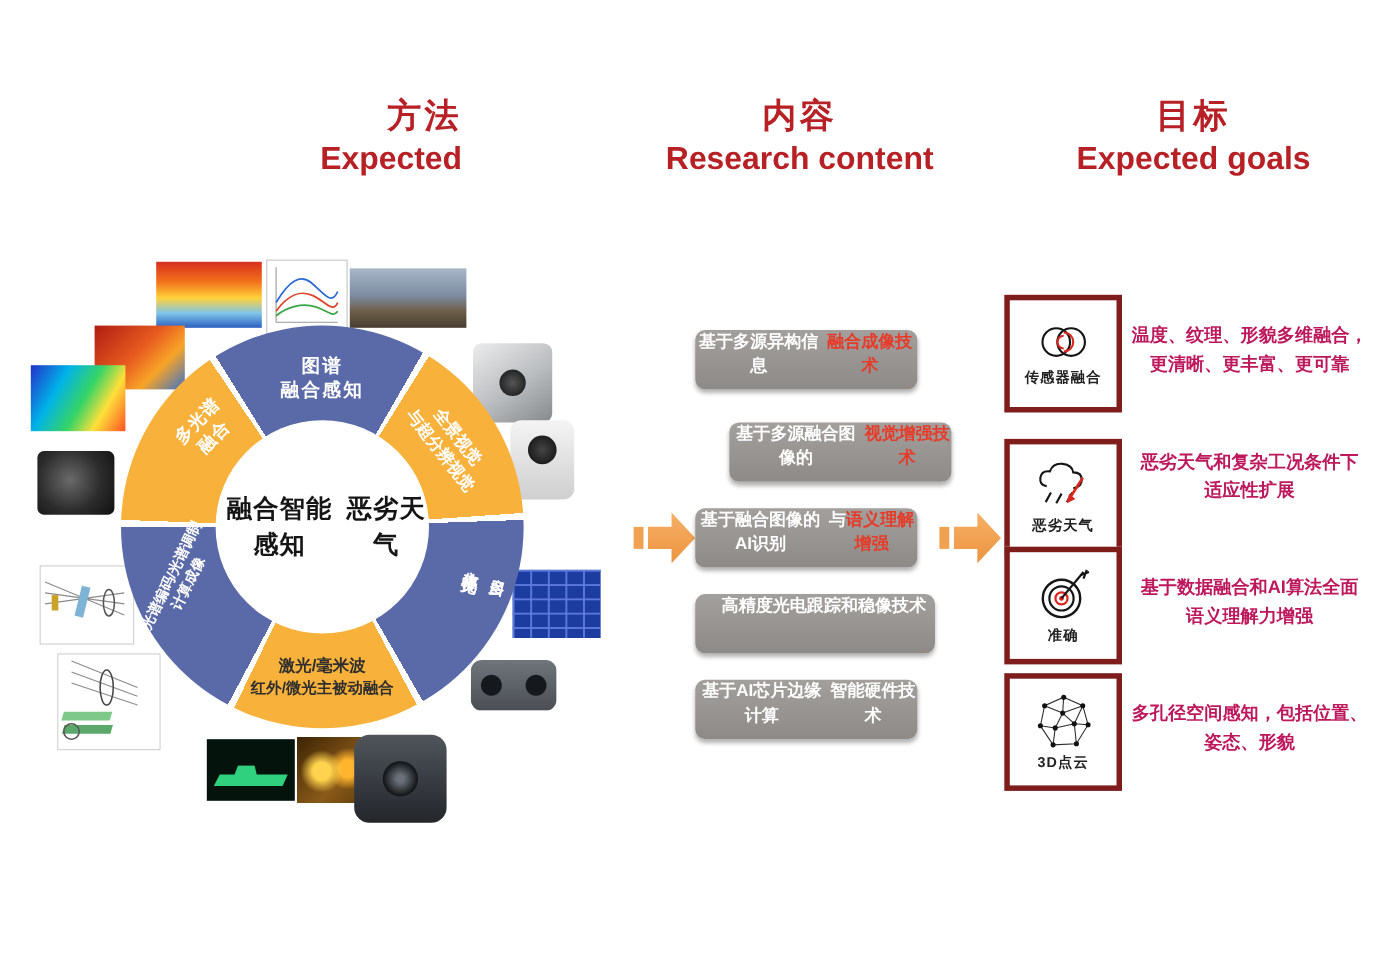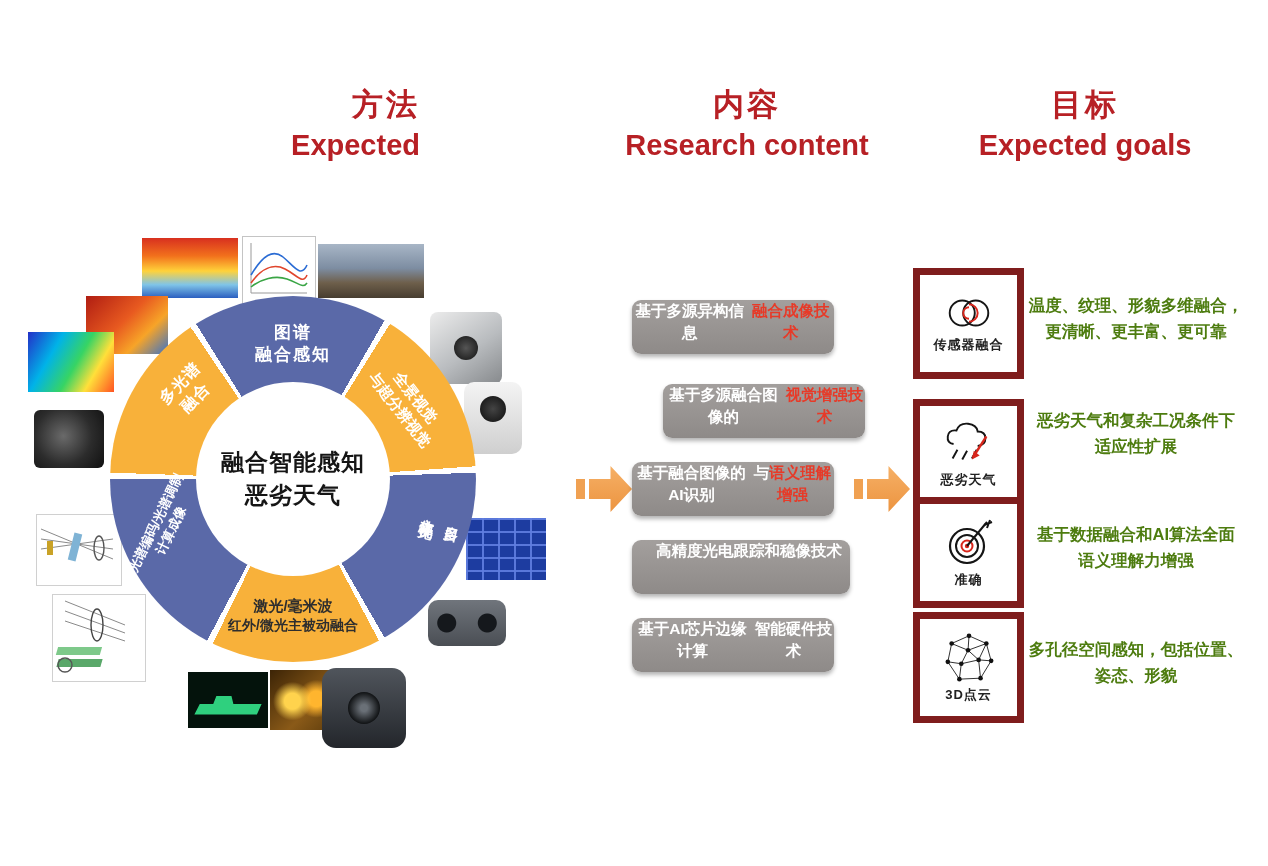--- a/index.html
+++ b/index.html
@@ -4,35 +4,35 @@
 <style>
   html,body{margin:0;padding:0;background:#fff;}
   .page{position:relative;width:1268px;height:866px;background:#ffffff;overflow:hidden;
         font-family:"Liberation Sans","DejaVu Sans",sans-serif;}
 
   
   .col-header{position:absolute;text-align:center;color:#b72025;font-weight:bold;}
   .hdr-zh{font-size:31px;letter-spacing:3px;}
   .hdr-en{font-size:29px;margin-top:3px;}
   .hdr-solution{left:170px;top:84px;width:250px;text-align:right;}
-  .hdr-content{left:597px;top:84px;width:300px;}
+  .hdr-content{left:577px;top:84px;width:300px;}
   .hdr-goals{left:930px;top:84px;width:310px;}
 
   
   .donut{position:absolute;left:110px;top:296px;width:366px;height:366px;}
   .ring{position:absolute;inset:0;border-radius:50%;
     background:conic-gradient(from 328deg,
       #5a69a8 0deg 62deg,   #ffffff 62deg 64deg,
       #f8b13a 64deg 118deg, #ffffff 118deg 120deg,
       #5a69a8 120deg 182deg,#ffffff 182deg 184deg,
       #f8b13a 184deg 238deg,#ffffff 238deg 240deg,
       #5a69a8 240deg 302deg,#ffffff 302deg 304deg,
       #f8b13a 304deg 358deg,#ffffff 358deg 360deg);}
   .hole{position:absolute;left:86px;top:86px;width:194px;height:194px;border-radius:50%;
-        background:#fff;display:flex;flex-direction:column;align-items:center;justify-content:center;text-align:center;}
+        background:#fff;display:flex;align-items:center;justify-content:center;text-align:center;}
   .center-line{font-size:23px;font-weight:bold;color:#151515;line-height:1.45;letter-spacing:1px;}
 
   .seg-label{position:absolute;text-align:center;font-weight:bold;color:#ffffff;line-height:1.3;}
   .seg-label .l{display:block;}
   .seg-top{left:0;top:26px;width:100%;font-size:17px;letter-spacing:2px;}
   .seg-topright{left:236px;top:88px;width:124px;font-size:15px;transform:rotate(52deg);}
   .seg-right{left:308px;top:214px;font-size:15px;writing-mode:vertical-rl;letter-spacing:2px;
              transform:rotate(14deg);line-height:1.7;}
   .seg-bottom{left:0;top:300px;width:100%;color:#2e2e2e;font-size:14px;}
   .seg-bottom .l1{font-size:15px;}
@@ -94,28 +94,28 @@
 
   
   .rbox{position:absolute;left:632px;width:202px;height:54px;border-radius:9px;
     background:linear-gradient(#a39f9d,#8e8a88);box-shadow:0 3px 4px rgba(0,0,0,.3);
     display:flex;justify-content:center;text-align:center;
     color:#fff;font-weight:bold;font-size:15.5px;line-height:1.45;}
   .rline .r{color:#e73a28;}
   .rbox-1{top:300px;} .rbox-2{top:384px;margin-left:31px;} .rbox-3{top:462px;} .rbox-4{top:540px;padding-left:16px;} .rbox-5{top:618px;}
 
   
-  .gbox{position:absolute;left:913px;width:97px;height:97px;background:#fff;border:7px solid #7f1d1d;
+  .gbox{position:absolute;left:913px;width:97px;height:97px;background:#fff;border:5px solid #7f1d1d;
     display:flex;flex-direction:column;align-items:center;justify-content:center;gap:3px;}
   .gbox-1{top:268px;} .gbox-2{top:399px;} .gbox-3{top:497px;} .gbox-4{top:612px;}
   .gicon svg{display:block;}
   .glabel{font-size:13px;font-weight:bold;color:#222;letter-spacing:1px;}
 
   .gdesc{position:absolute;left:1018px;width:236px;text-align:center;
-    font-size:16.5px;font-weight:bold;color:#4d7c0f;line-height:1.55;}
+    font-size:16.5px;font-weight:bold;color:#be185d;line-height:1.55;}
   .gdesc-1{top:293px;} .gdesc-2{top:408px;} .gdesc-3{top:522px;} .gdesc-4{top:637px;}
 </style>
 </head>
 <body>
 
 <div class="page">
 
   <div class="col-header hdr-solution">
     <div class="hdr-zh">方法</div>
     <div class="hdr-en">Expected</div>

